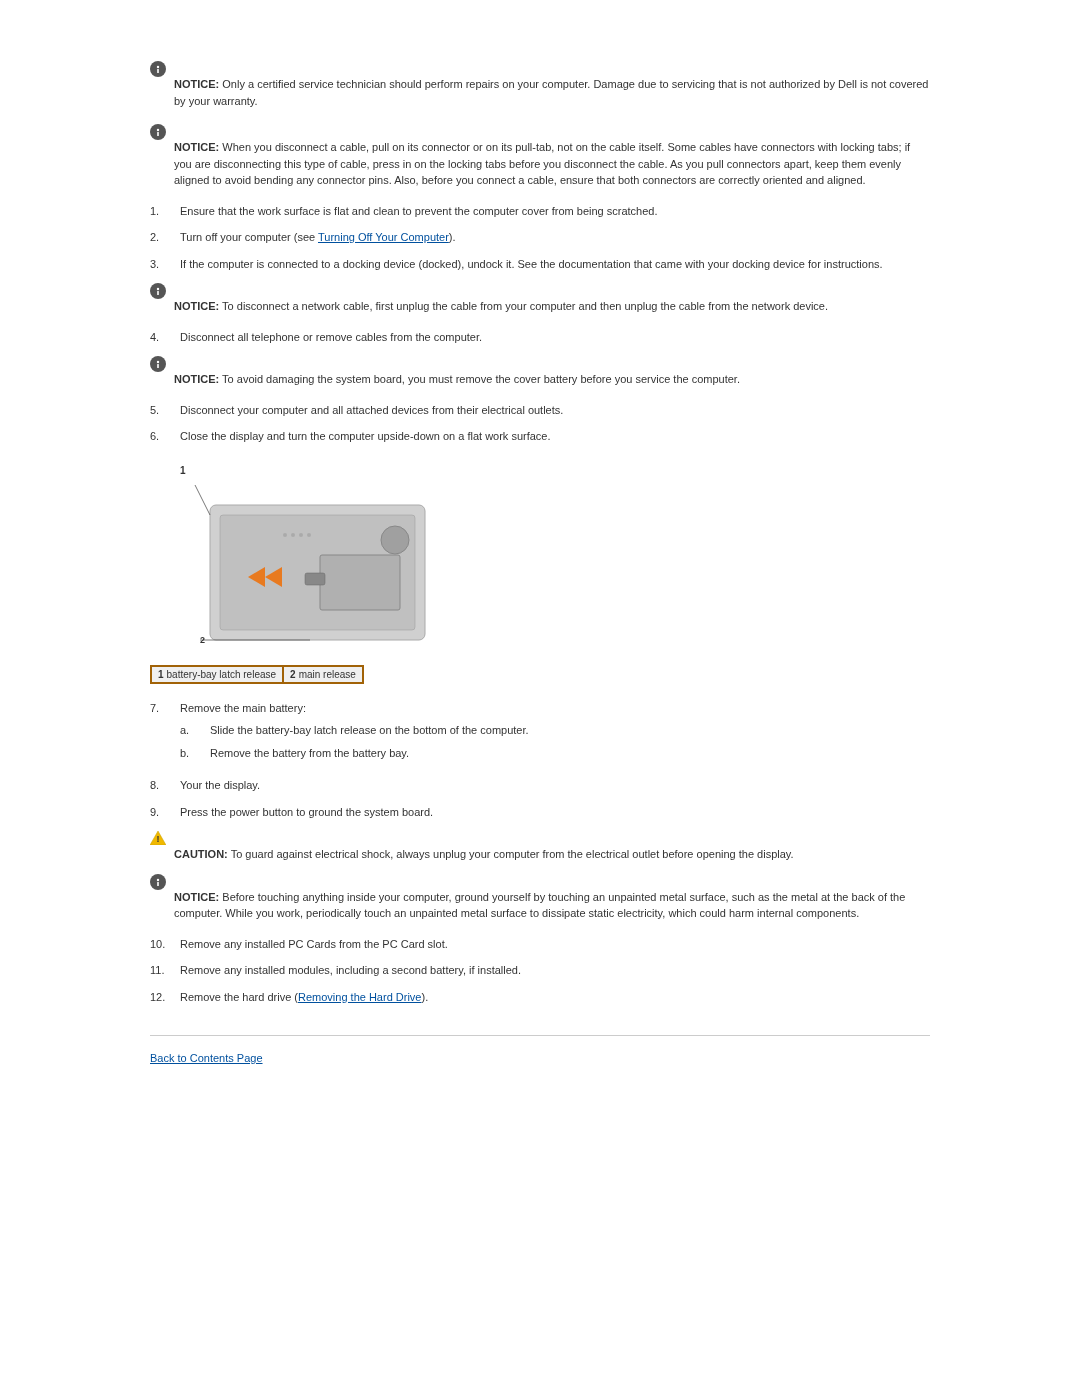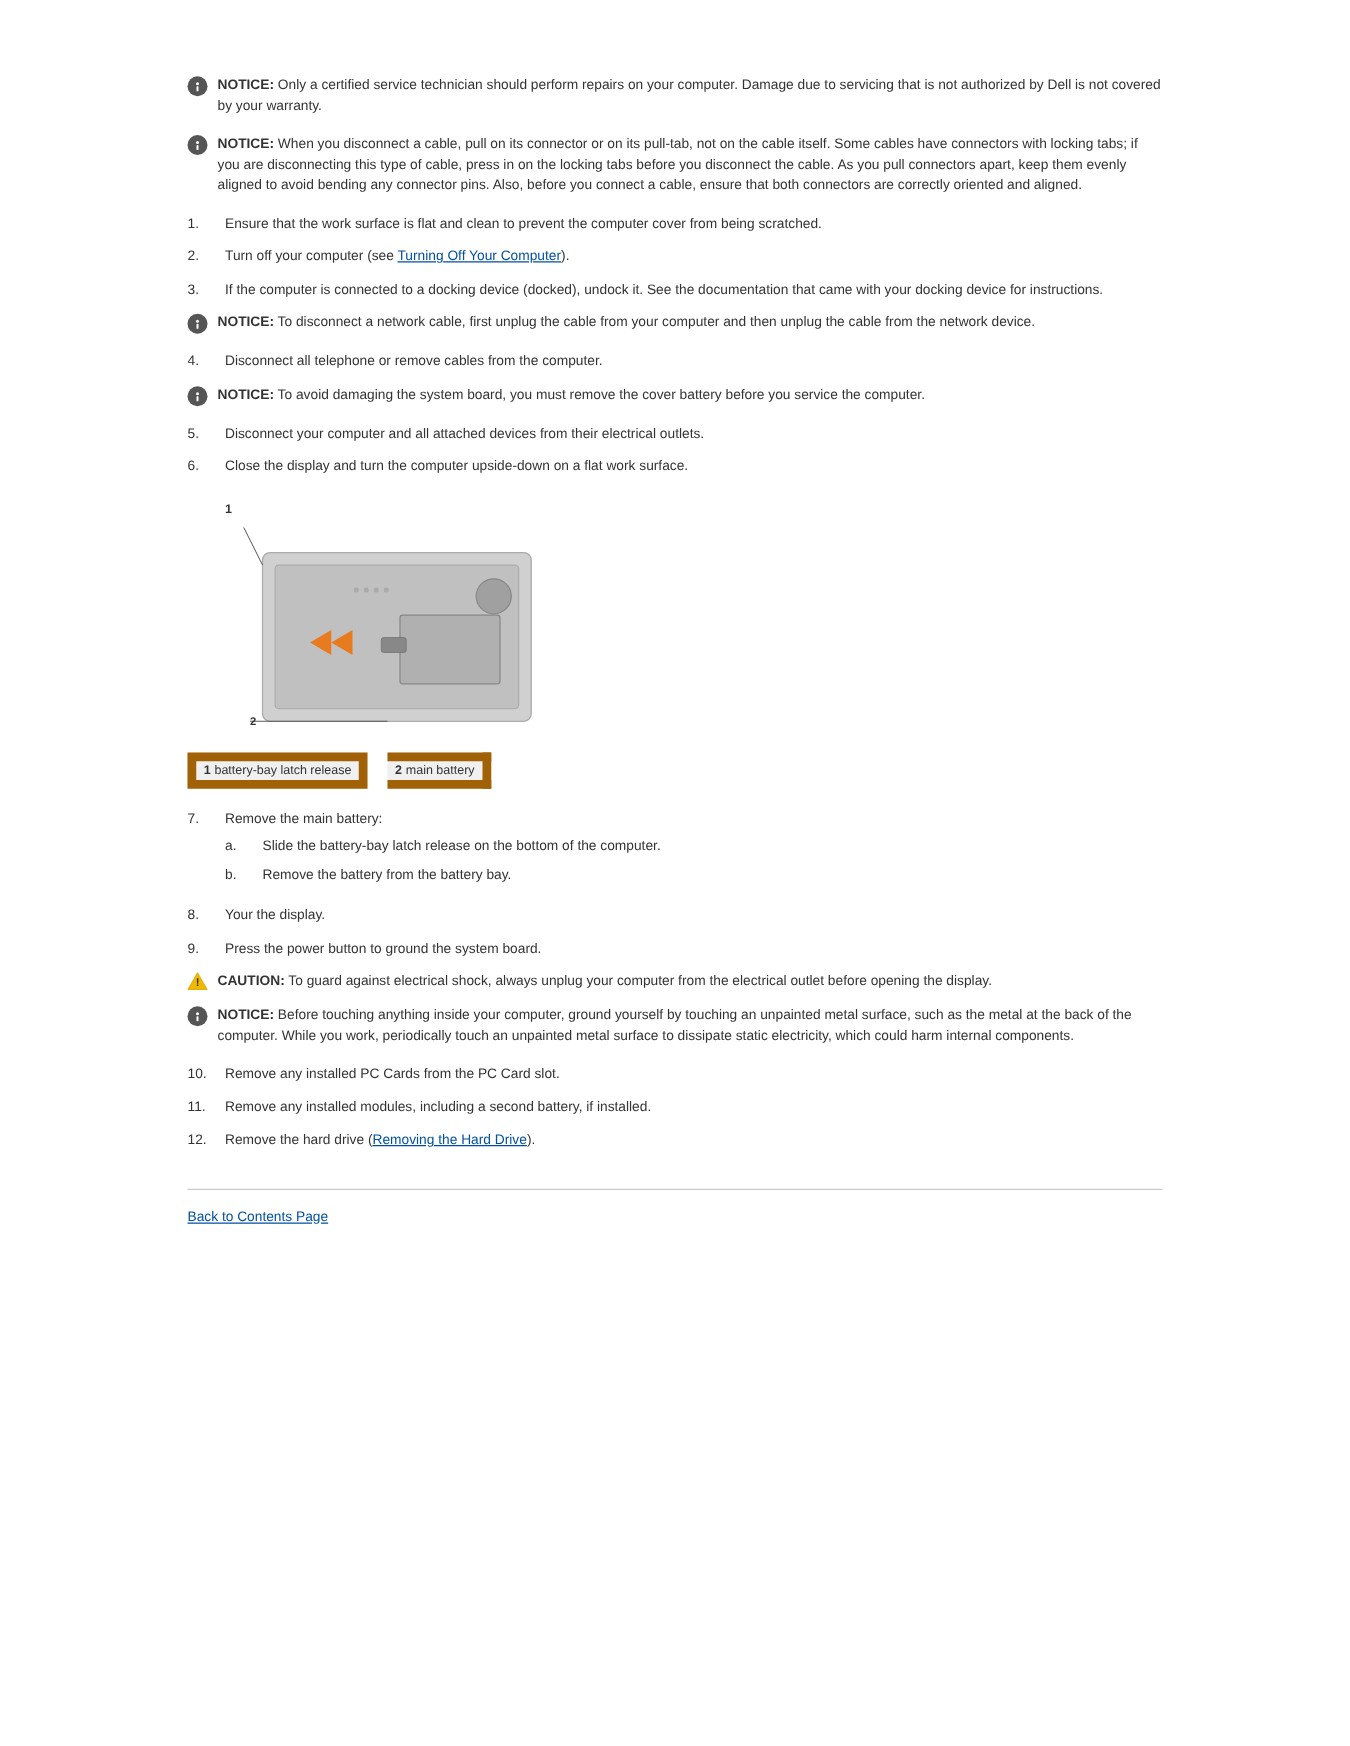--- a/index.html
+++ b/index.html
@@ -34,20 +34,21 @@
       margin-top: 1px;
     }
     .notice-icon svg {
       width: 10px;
       height: 10px;
     }
     .notice-text {
       font-size: 11px;
       line-height: 1.5;
       color: #333;
+      margin-top: 16px;
     }
     .notice-text .notice-label {
       font-weight: bold;
       font-size: 11px;
     }
     .caution-block {
       display: flex;
       align-items: flex-start;
       margin-bottom: 10px;
     }
@@ -98,25 +99,25 @@
       position: relative;
       width: 280px;
     }
     .caption-bar {
       display: flex;
       align-items: center;
       margin-bottom: 16px;
       margin-top: 4px;
     }
     .caption-box {
-      border: 7px solid #a16207;
+      border: 2px solid #a16207;
       padding: 2px 6px;
       font-size: 10px;
       background: #f0f0f0;
-      margin-right: 16px;
+      margin-right: 0;
     }
     .caption-box .cap-num {
       font-weight: bold;
       margin-right: 3px;
     }
     .divider {
       border: none;
       border-top: 1px solid #ccc;
       margin: 30px 0 16px 0;
     }
@@ -254,21 +255,21 @@
         <text x="20" y="178" font-size="9" fill="#333" font-weight="bold">2</text>
       </svg>
     </div>
   </div>
 
   <div class="caption-bar">
     <div class="caption-box">
       <span class="cap-num">1</span><span>battery-bay latch release</span>
     </div>
     <div class="caption-box" style="border-left:none;">
-      <span class="cap-num">2</span><span>main battery</span>
+      <span class="cap-num">2</span><span>main release</span>
     </div>
   </div>
 
   <div class="numbered-list steps-section">
     <div class="numbered-item">
       <span class="num">7.</span>
       <div>
         <div>Remove the main battery:</div>
         <div class="sub-list">
           <div class="sub-item">

